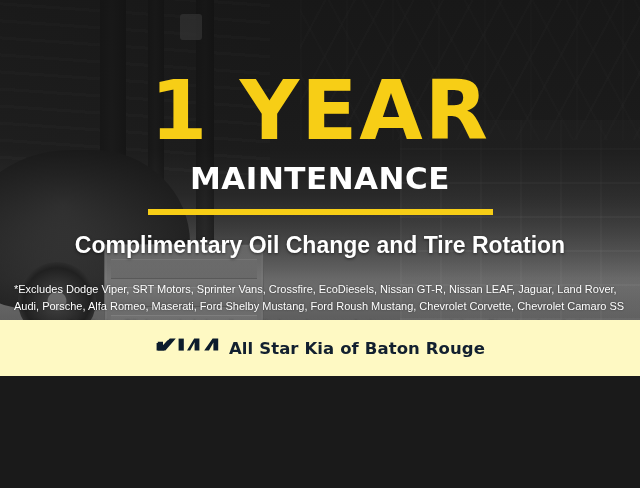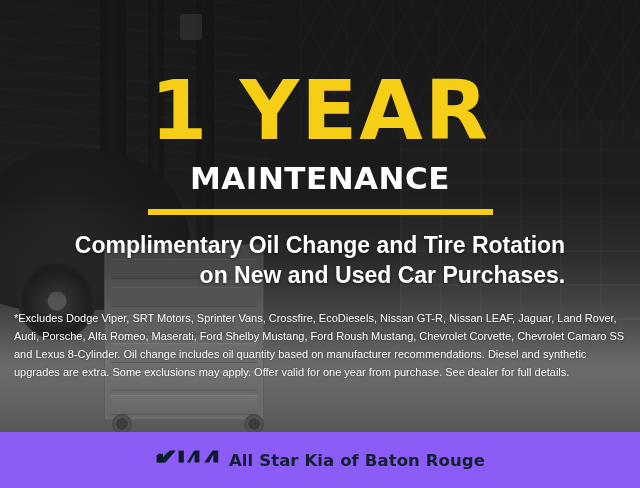--- a/index.html
+++ b/index.html
@@ -6,21 +6,21 @@
   * { margin:0; padding:0; box-sizing:border-box; }
   html,body{
     width:640px; height:488px;
     background:#1a1a1a;
     font-family:"Liberation Sans", sans-serif;
     overflow:hidden;
   }
 
   .ad-banner{
     position:relative;
-    width:640px; height:488px;
+    width:640px; height:376px;
     overflow:hidden;
     background:#2b2b2b;
   }
 
   
   .bg-photo{
     position:absolute; inset:0;
     overflow:hidden;
     filter:grayscale(100%);
   }
@@ -161,21 +161,21 @@
     font-size:11px;
     line-height:1.62;
     font-family:"Liberation Sans", sans-serif;
     text-shadow:0 0 2px rgba(0,0,0,.5);
   }
 
   
   .footer{
     position:absolute; left:0; right:0; bottom:0;
     height:56px;
-    background:#8b5cf6;
+    background:#fef9c3;
     display:flex; align-items:center; justify-content:center;
     gap:2px;
   }
   .kia-logo{ display:block; }
   .dealer-name{
     color:#12202f;
     font-size:16.5px;
     font-weight:600;
     letter-spacing:.1px;
     font-family:"DejaVu Sans", sans-serif;
@@ -217,21 +217,20 @@
     <div class="headline-year">1 YEAR</div>
 
     <div class="headline-sub">
       <span class="line2">MAINTENANCE</span>
     </div>
 
     <div class="divider"></div>
 
     <div class="offer">
       <span>Complimentary Oil Change and Tire Rotation</span>
-      <span class="line2">on New and Used Car Purchases.</span>
     </div>
 
     <div class="disclaimer">*Excludes Dodge Viper, SRT Motors, Sprinter Vans, Crossfire, EcoDiesels, Nissan GT-R, Nissan LEAF, Jaguar, Land Rover, Audi, Porsche, Alfa Romeo, Maserati, Ford Shelby Mustang, Ford Roush Mustang, Chevrolet Corvette, Chevrolet Camaro SS and Lexus 8-Cylinder. Oil change includes oil quantity based on manufacturer recommendations. Diesel and synthetic upgrades are extra. Some exclusions may apply. Offer valid for one year from purchase. See dealer for full details.</div>
   </div>
 
   <div class="footer">
     <span class="kia-logo">
       <svg width="72" height="22" viewBox="0 0 360 110" aria-hidden="true">
         <g fill="#0C1C2C">
 

